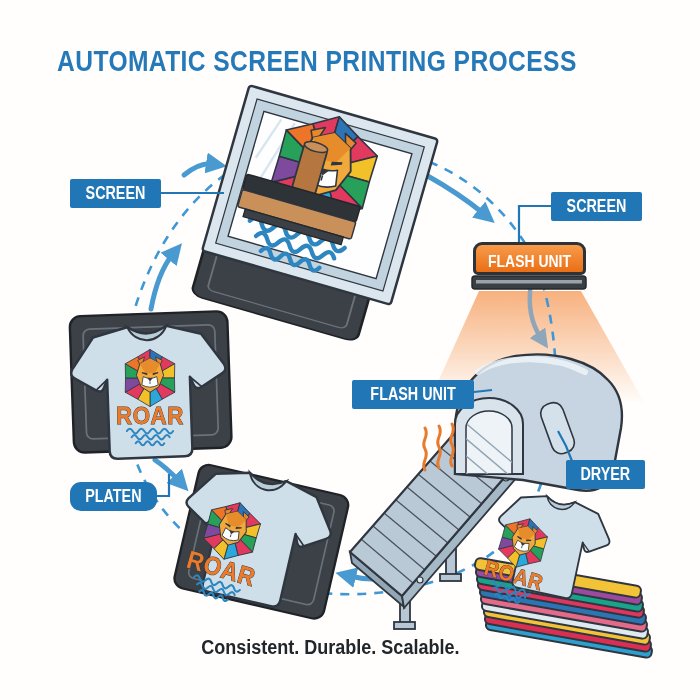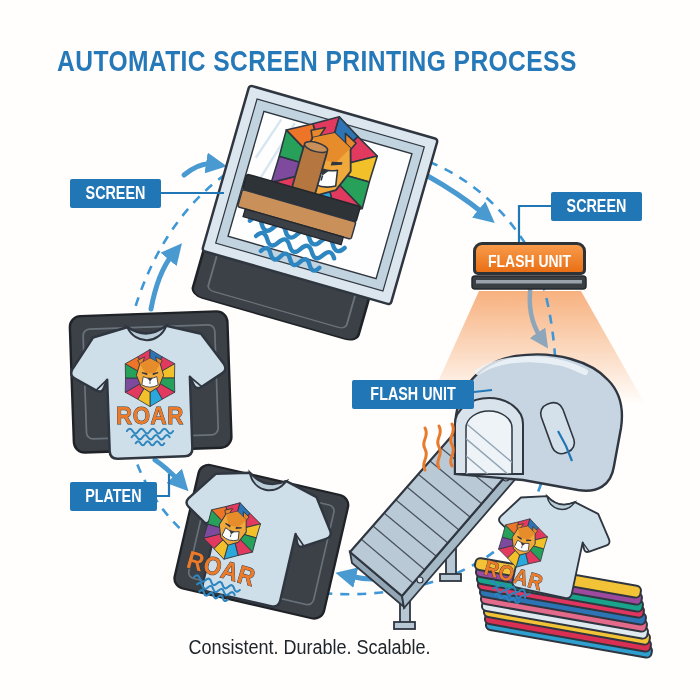--- a/index.html
+++ b/index.html
@@ -3,21 +3,21 @@
 <meta charset="utf-8">
 <style>
   html,body{margin:0;padding:0;background:#fff;}
   #stage{position:relative;width:700px;height:700px;background:#fffefc;overflow:hidden;
          font-family:"Liberation Sans",sans-serif;}
   #art{position:absolute;left:0;top:0;}
   .cond{display:inline-block;transform:scaleX(.82);transform-origin:center;white-space:nowrap;}
   #title{position:absolute;left:0;top:44px;width:556px;text-align:center;
          font-size:30px;font-weight:bold;letter-spacing:.5px;color:var(--title);}
   #tagline{position:absolute;left:0;top:636px;width:620px;text-align:center;
-         font-size:20px;font-weight:normal;color:#21262b;}
+         font-size:20px;font-weight:bold;color:#21262b;padding-left:20px;}
   .tag{position:absolute;height:29px;line-height:29px;background:var(--accent);color:#fff;
        font-weight:bold;font-size:17.5px;padding:0 9px;border-radius:2px;text-align:center;}
   #flashbox{position:absolute;left:473px;top:242px;width:113px;height:33px;line-height:33px;
        background:linear-gradient(180deg,#f89b4b,#e96f15);border:3px solid #2e3338;
        border-radius:9px 9px 5px 5px;color:#fff;font-weight:bold;font-size:17px;text-align:center;
        box-sizing:border-box;}
   .roar{font-family:"Liberation Sans",sans-serif;font-size:36px;font-weight:bold;
         fill:var(--orange);stroke:#2f3640;stroke-width:1.3px;paint-order:stroke;letter-spacing:1px;}
 </style>
 </head>
@@ -227,19 +227,20 @@
     <path d="M148,496 L169,496 L169,474"></path>
     <path d="M572,461 L566,446 L558,431"></path>
   </g>
 </svg>
 
 <div id="title"><span class="cond">AUTOMATIC SCREEN PRINTING PROCESS</span></div>
 
 <div class="tag" style="left:70px;top:179px;"><span class="cond">SCREEN</span></div>
 <div class="tag" style="left:551px;top:192px;"><span class="cond">SCREEN</span></div>
 <div class="tag" style="left:352px;top:380px;"><span class="cond">FLASH UNIT</span></div>
-<div class="tag" style="left:70px;top:482px;"><span class="cond">PLATEN</span></div>
+<div class="tag" style="left:70px;top:482px;border-radius:11px;"><span class="cond">PLATEN</span></div>
+<div class="tag" style="left:566px;top:460px;"><span class="cond">DRYER</span></div>
 
 <div id="flashbox"><span class="cond">FLASH UNIT</span></div>
 
 <div id="tagline"><span class="cond" style="transform:scaleX(.9)">Consistent. Durable. Scalable.</span></div>
 
 </div>
 
 </body></html>

